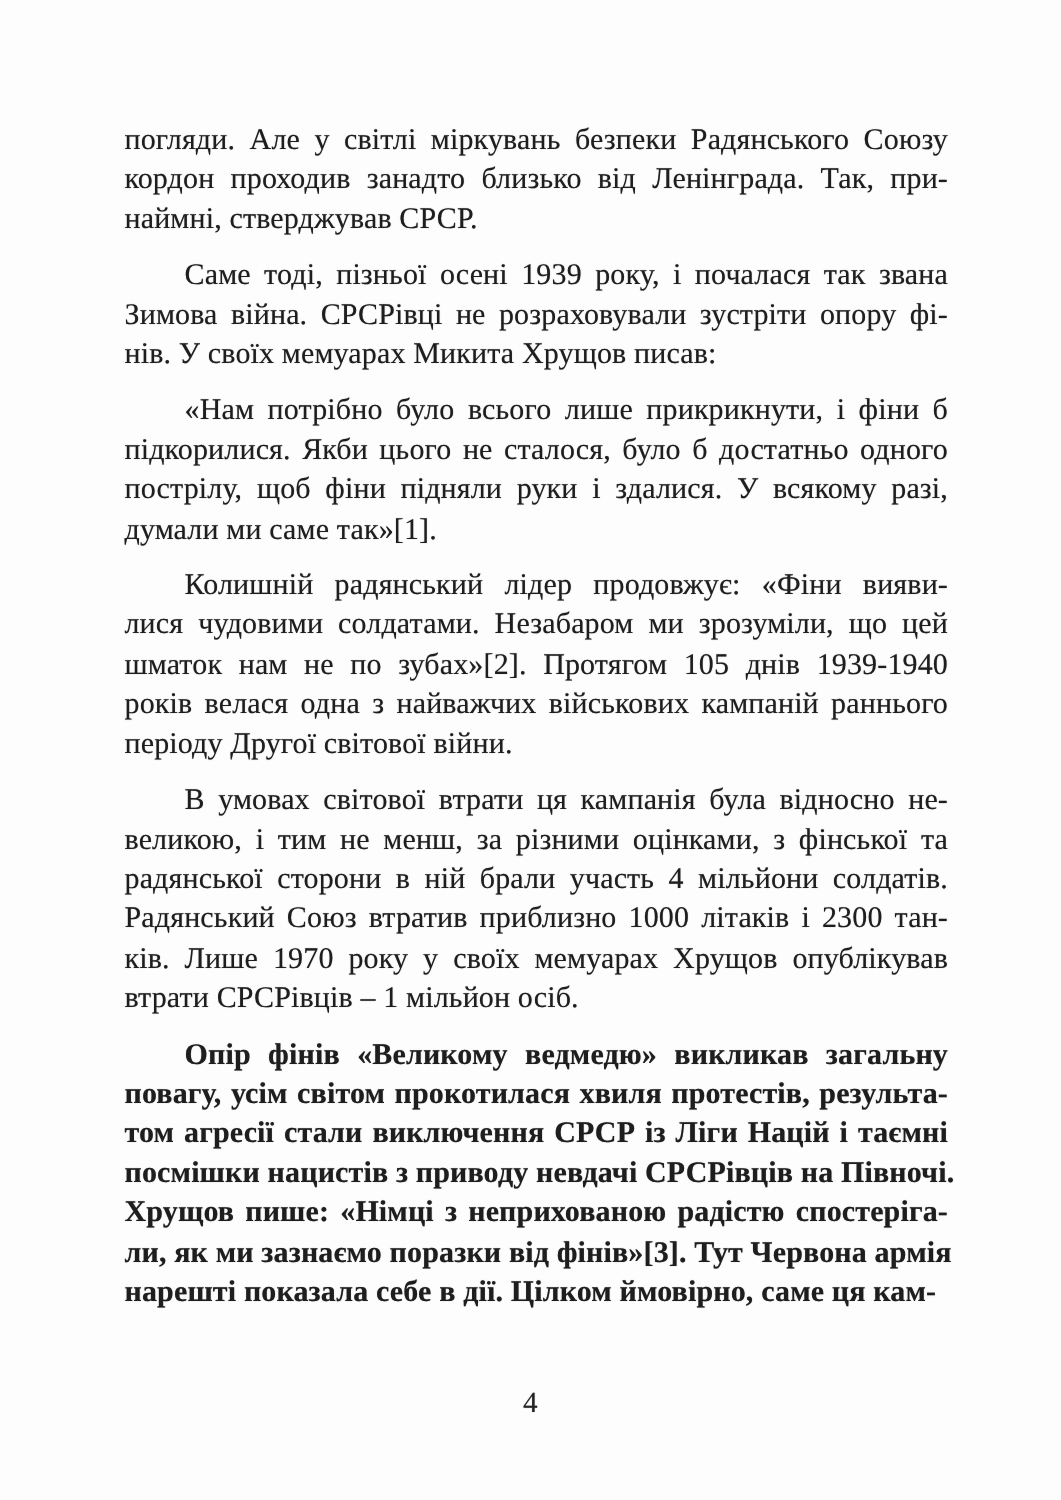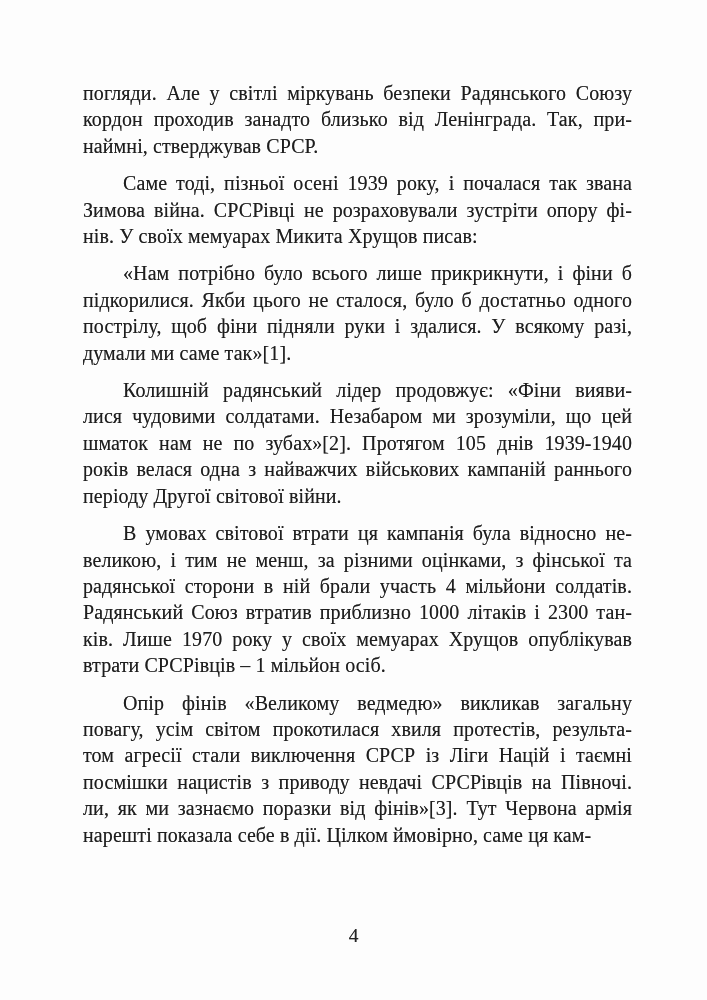--- a/index.html
+++ b/index.html
@@ -20,20 +20,21 @@
     position: absolute;
     left: 83px;
     top: 80px;
     width: 549px;
   }
   .paragraph {
     margin: 0 0 11px 0;
   }
   .paragraph:last-child {
     margin-bottom: 0;
+    font-weight: bold;
   }
   .line {
     font-size: 20px;
     line-height: 26.4px;
     white-space: nowrap;
     text-align: justify;
     text-align-last: justify;
     letter-spacing: 0.1px;
     
     text-shadow: 0 0 0.6px rgba(25, 25, 25, 0.55);
@@ -90,18 +91,19 @@
         <div class="line">радянської сторони в ній брали участь 4 мільйони солдатів.</div>
         <div class="line">Радянський Союз втратив приблизно 1000 літаків і 2300 тан-</div>
         <div class="line">ків. Лише 1970 року у своїх мемуарах Хрущов опублікував</div>
         <div class="line last-line">втрати СРСРівців – 1 мільйон осіб.</div>
       </div>
       <div class="paragraph indented">
         <div class="line">Опір фінів «Великому ведмедю» викликав загальну</div>
         <div class="line">повагу, усім світом прокотилася хвиля протестів, результа-</div>
         <div class="line">том агресії стали виключення СРСР із Ліги Націй і таємні</div>
         <div class="line">посмішки нацистів з приводу невдачі СРСРівців на Півночі.</div>
+        <div class="line">Хрущов пише: «Німці з неприхованою радістю спостеріга-</div>
         <div class="line">ли, як ми зазнаємо поразки від фінів»[3]. Тут Червона армія</div>
         <div class="line last-line">нарешті показала себе в дії. Цілком ймовірно, саме ця кам-</div>
       </div>
     </div>
   <div class="page-number">4</div>
 </div>
 
 </body></html>

